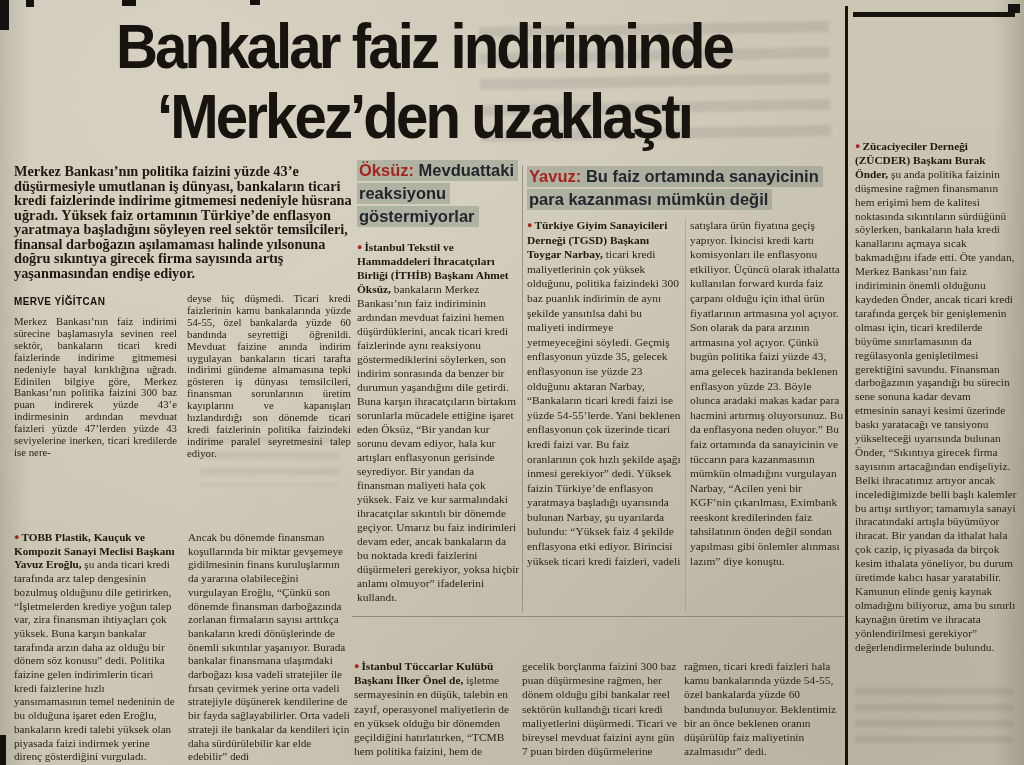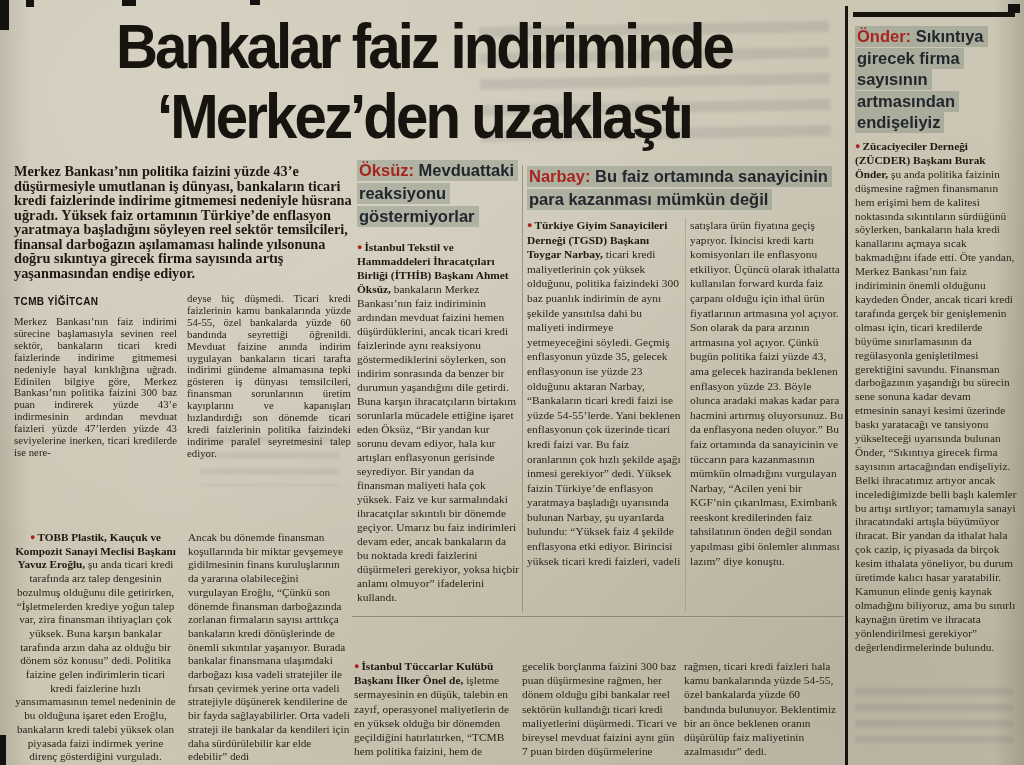--- a/index.html
+++ b/index.html
@@ -58,57 +58,54 @@
   <div class="mark" style="left:250px;top:0;width:10px;height:5px;"></div>
   <div class="mark" style="left:1008px;top:4px;width:12px;height:9px;"></div>
   <div class="mark" style="left:0;top:735px;width:6px;height:30px;"></div>
 
   <div class="abs headline">
     <div>Bankalar faiz indiriminde</div>
     <div>‘Merkez’den uzaklaştı</div>
   </div>
 
   <div class="abs lead">Merkez Bankası’nın politika faizini yüzde 43’e düşürmesiyle umutlanan iş dünyası, bankaların ticari kredi faizlerinde indirime gitmemesi nedeniyle hüsrana uğradı. Yüksek faiz ortamının Türkiye’de enflasyon yaratmaya başladığını söyleyen reel sektör temsilcileri, finansal darboğazın aşılamaması halinde yılsonuna doğru sıkıntıya girecek firma sayısında artış yaşanmasından endişe ediyor.</div>
-  <div class="abs byline">TCMB YİĞİTCAN</div>
+  <div class="abs byline">MERVE YİĞİTCAN</div>
 
   <div class="col small" style="left:14px;top:316px;width:163px;height:176px;">Merkez Bankası’nın faiz indirimi sürecine başlamasıyla sevinen reel sektör, bankaların ticari kredi faizlerinde indirime gitmemesi nedeniyle hayal kırıklığına uğradı. Edinilen bilgiye göre, Merkez Bankası’nın politika faizini 300 baz puan indirerek yüzde 43’e indirmesinin ardından mevduat faizleri yüzde 47’lerden yüzde 43 seviyelerine inerken, ticari kredilerde ise nere-</div>
   <div class="col small" style="left:187px;top:293px;width:164px;height:200px;">deyse hiç düşmedi. Ticari kredi faizlerinin kamu bankalarında yüzde 54-55, özel bankalarda yüzde 60 bandında seyrettiği öğrenildi. Mevduat faizine anında indirim uygulayan bankaların ticari tarafta indirimi gündeme almamasına tepki gösteren iş dünyası temsilcileri, finansman sorunlarının üretim kayıplarını ve kapanışları hızlandırdığı son dönemde ticari kredi faizlerinin politika faizindeki indirime paralel seyretmesini talep ediyor.</div>
 
-  <div class="col med" style="left:14px;top:531px;width:163px;height:234px;font-size:11.2px;line-height:13.7px;text-align:center;">
+  <div class="col med" style="left:14px;top:531px;width:163px;height:234px;font-size:11.2px;line-height:13.7px;">
     <span class="blt">●</span><span class="pname">TOBB Plastik, Kauçuk ve Kompozit Sanayi Meclisi Başkanı Yavuz Eroğlu,</span><span> şu anda ticari kredi tarafında arz talep dengesinin bozulmuş olduğunu dile getirirken, “İşletmelerden krediye yoğun talep var, zira finansman ihtiyaçları çok yüksek. Buna karşın bankalar tarafında arzın daha az olduğu bir dönem söz konusu” dedi. Politika faizine gelen indirimlerin ticari kredi faizlerine hızlı yansımamasının temel nedeninin de bu olduğuna işaret eden Eroğlu, bankaların kredi talebi yüksek olan piyasada faizi indirmek yerine direnç gösterdiğini vurguladı.</span>
   </div>
   <div class="col med" style="left:188px;top:531px;width:163px;height:234px;font-size:11.2px;line-height:13.7px;">Ancak bu dönemde finansman koşullarında bir miktar gevşemeye gidilmesinin finans kuruluşlarının da yararına olabileceğini vurgulayan Eroğlu, “Çünkü son dönemde finansman darboğazında zorlanan firmaların sayısı arttıkça bankaların kredi dönüşlerinde de önemli sıkıntılar yaşanıyor. Burada bankalar finansmana ulaşımdaki darboğazı kısa vadeli stratejiler ile fırsatı çevirmek yerine orta vadeli stratejiyle düşünerek kendilerine de bir fayda sağlayabilirler. Orta vadeli strateji ile bankalar da kendileri için daha sürdürülebilir kar elde edebilir” dedi</div>
 
   <div class="sec-head" style="left:357px;top:159px;width:179px;font-size:16.5px;line-height:23px;">
     <span class="hl"><span class="spk">Öksüz:</span> <span>Mevduattaki reaksiyonu göstermiyorlar</span></span>
   </div>
   <div class="col med" style="left:357px;top:240px;width:163px;height:372px;font-size:11.4px;line-height:14.0px;">
     <span class="blt">●</span><span class="pname">İstanbul Tekstil ve Hammaddeleri İhracatçıları Birliği (İTHİB) Başkanı Ahmet Öksüz,</span><span> bankaların Merkez Bankası’nın faiz indiriminin ardından mevduat faizini hemen düşürdüklerini, ancak ticari kredi faizlerinde aynı reaksiyonu göstermediklerini söylerken, son indirim sonrasında da benzer bir durumun yaşandığını dile getirdi. Buna karşın ihracatçıların birtakım sorunlarla mücadele ettiğine işaret eden Öksüz, “Bir yandan kur sorunu devam ediyor, hala kur artışları enflasyonun gerisinde seyrediyor. Bir yandan da finansman maliyeti hala çok yüksek. Faiz ve kur sarmalındaki ihracatçılar sıkıntılı bir dönemde geçiyor. Umarız bu faiz indirimleri devam eder, ancak bankaların da bu noktada kredi faizlerini düşürmeleri gerekiyor, yoksa hiçbir anlamı olmuyor” ifadelerini kullandı.</span>
   </div>
 
   <div class="sec-head" style="left:527px;top:165px;width:318px;font-size:16.5px;line-height:23px;">
-    <span class="hl"><span class="spk">Narbay:</span> <span>Bu faiz ortamında sanayicinin para kazanması mümkün değil</span></span>
+    <span class="hl"><span class="spk">Yavuz:</span> <span>Bu faiz ortamında sanayicinin para kazanması mümkün değil</span></span>
   </div>
   <div class="col med" style="left:527px;top:218px;width:154px;height:394px;font-size:11.4px;line-height:14.6px;">
     <span class="blt">●</span><span class="pname">Türkiye Giyim Sanayicileri Derneği (TGSD) Başkanı Toygar Narbay,</span><span> ticari kredi maliyetlerinin çok yüksek olduğunu, politika faizindeki 300 baz puanlık indirimin de aynı şekilde yansıtılsa dahi bu maliyeti indirmeye yetmeyeceğini söyledi. Geçmiş enflasyonun yüzde 35, gelecek enflasyonun ise yüzde 23 olduğunu aktaran Narbay, “Bankaların ticari kredi faizi ise yüzde 54-55’lerde. Yani beklenen enflasyonun çok üzerinde ticari kredi faizi var. Bu faiz oranlarının çok hızlı şekilde aşağı inmesi gerekiyor” dedi. Yüksek faizin Türkiye’de enflasyon yaratmaya başladığı uyarısında bulunan Narbay, şu uyarılarda bulundu: “Yüksek faiz 4 şekilde enflasyona etki ediyor. Birincisi yüksek ticari kredi faizleri, vadeli</span>
   </div>
   <div class="col med" style="left:690px;top:218px;width:154px;height:394px;font-size:11.4px;line-height:14.6px;">satışlara ürün fiyatına geçiş yapıyor. İkincisi kredi kartı komisyonları ile enflasyonu etkiliyor. Üçüncü olarak ithalatta kullanılan forward kurda faiz çarpanı olduğu için ithal ürün fiyatlarının artmasına yol açıyor. Son olarak da para arzının artmasına yol açıyor. Çünkü bugün politika faizi yüzde 43, ama gelecek haziranda beklenen enflasyon yüzde 23. Böyle olunca aradaki makas kadar para hacmini artırmış oluyorsunuz. Bu da enflasyona neden oluyor.” Bu faiz ortamında da sanayicinin ve tüccarın para kazanmasının mümkün olmadığını vurgulayan Narbay, “Acilen yeni bir KGF’nin çıkarılması, Eximbank reeskont kredilerinden faiz tahsilatının önden değil sondan yapılması gibi önlemler alınması lazım” diye konuştu.</div>
 
   <div class="hrule" style="left:352px;top:616px;width:492px;"></div>
   <div class="col med" style="left:354px;top:659px;width:158px;height:104px;font-size:11.4px;line-height:14.2px;">
     <span class="blt">●</span><span class="pname">İstanbul Tüccarlar Kulübü Başkanı İlker Önel de,</span><span> işletme sermayesinin en düşük, talebin en zayıf, operasyonel maliyetlerin de en yüksek olduğu bir dönemden geçildiğini hatırlatırken, “TCMB hem politika faizini, hem de</span>
   </div>
   <div class="col med" style="left:522px;top:659px;width:158px;height:104px;font-size:11.4px;line-height:14.2px;">gecelik borçlanma faizini 300 baz puan düşürmesine rağmen, her dönem olduğu gibi bankalar reel sektörün kullandığı ticari kredi maliyetlerini düşürmedi. Ticari ve bireysel mevduat faizini aynı gün 7 puan birden düşürmelerine</div>
   <div class="col med" style="left:684px;top:659px;width:154px;height:104px;font-size:11.4px;line-height:14.2px;">rağmen, ticari kredi faizleri hala kamu bankalarında yüzde 54-55, özel bankalarda yüzde 60 bandında bulunuyor. Beklentimiz bir an önce beklenen oranın düşürülüp faiz maliyetinin azalmasıdır” dedi.</div>
 
   <div class="vrule" style="left:522px;top:165px;height:447px;"></div>
   <div class="vrule" style="left:685px;top:218px;height:394px;opacity:.55;"></div>
   <div class="vrule-black" style="left:845px;top:6px;height:759px;"></div>
 
   <div class="hrule-black" style="left:853px;top:12px;width:162px;"></div>
-  <div class="sec-head" style="left:855px;top:26px;width:162px;font-size:16.5px;line-height:21.5px;">
-    <span class="hl"><span class="spk">Önder:</span> <span>Sıkıntıya girecek firma sayısının artmasından endişeliyiz</span></span>
-  </div>
   <div class="col med" style="left:855px;top:140px;width:162px;height:625px;font-size:11.3px;line-height:13.9px;">
     <span class="blt">●</span><span class="pname">Zücaciyeciler Derneği (ZÜCDER) Başkanı Burak Önder,</span><span> şu anda politika faizinin düşmesine rağmen finansmanın hem erişimi hem de kalitesi noktasında sıkıntıların sürdüğünü söylerken, bankaların hala kredi kanallarını açmaya sıcak bakmadığını ifade etti. Öte yandan, Merkez Bankası’nın faiz indiriminin önemli olduğunu kaydeden Önder, ancak ticari kredi tarafında gerçek bir genişlemenin olması için, ticari kredilerde büyüme sınırlamasının da regülasyonla genişletilmesi gerektiğini savundu. Finansman darboğazının yaşandığı bu sürecin sene sonuna kadar devam etmesinin sanayi kesimi üzerinde baskı yaratacağı ve tansiyonu yükselteceği uyarısında bulunan Önder, “Sıkıntıya girecek firma sayısının artacağından endişeliyiz. Belki ihracatımız artıyor ancak incelediğimizde belli başlı kalemler bu artışı sırtlıyor; tamamıyla sanayi ihracatındaki artışla büyümüyor ihracat. Bir yandan da ithalat hala çok cazip, iç piyasada da birçok kesim ithalata yöneliyor, bu durum üretimde kalıcı hasar yaratabilir. Kamunun elinde geniş kaynak olmadığını biliyoruz, ama bu sınırlı kaynağın üretim ve ihracata yönlendirilmesi gerekiyor” değerlendirmelerinde bulundu.</span>
   </div>
 
 </div>
 
 </body></html>

